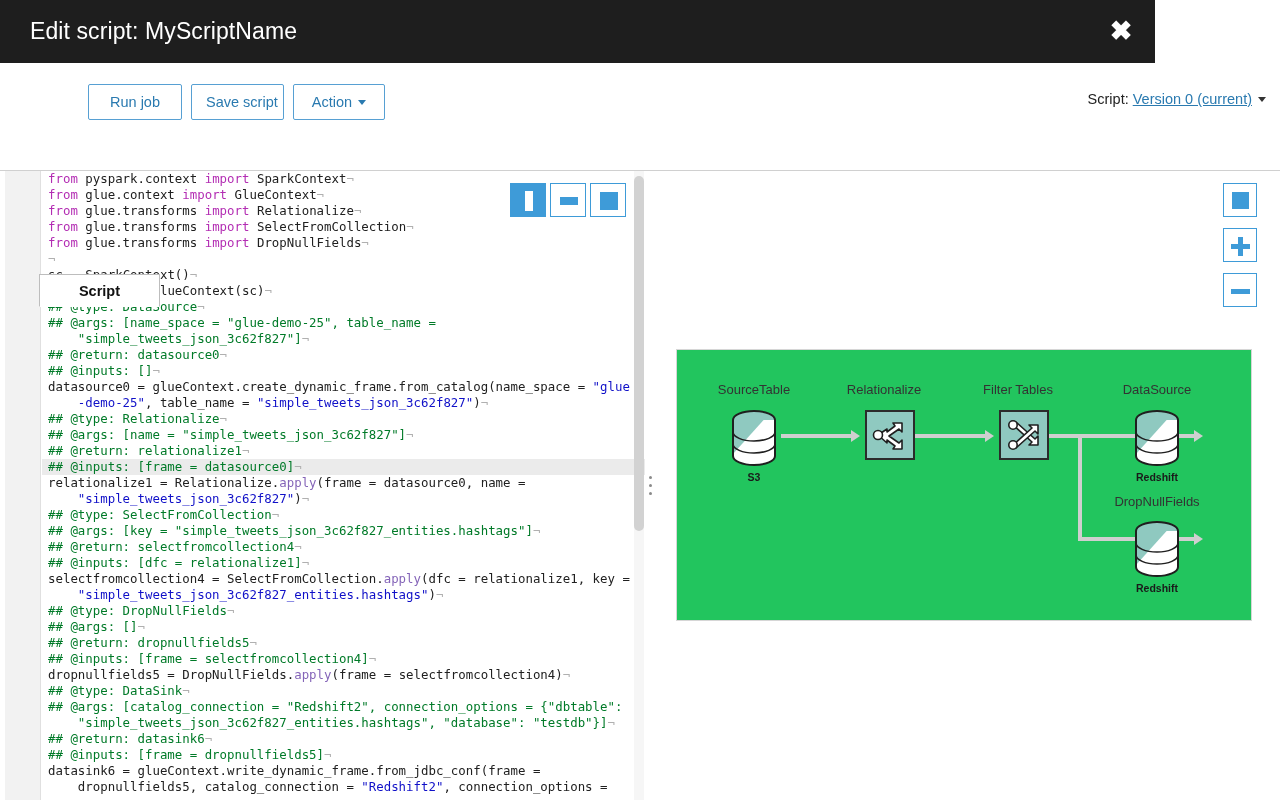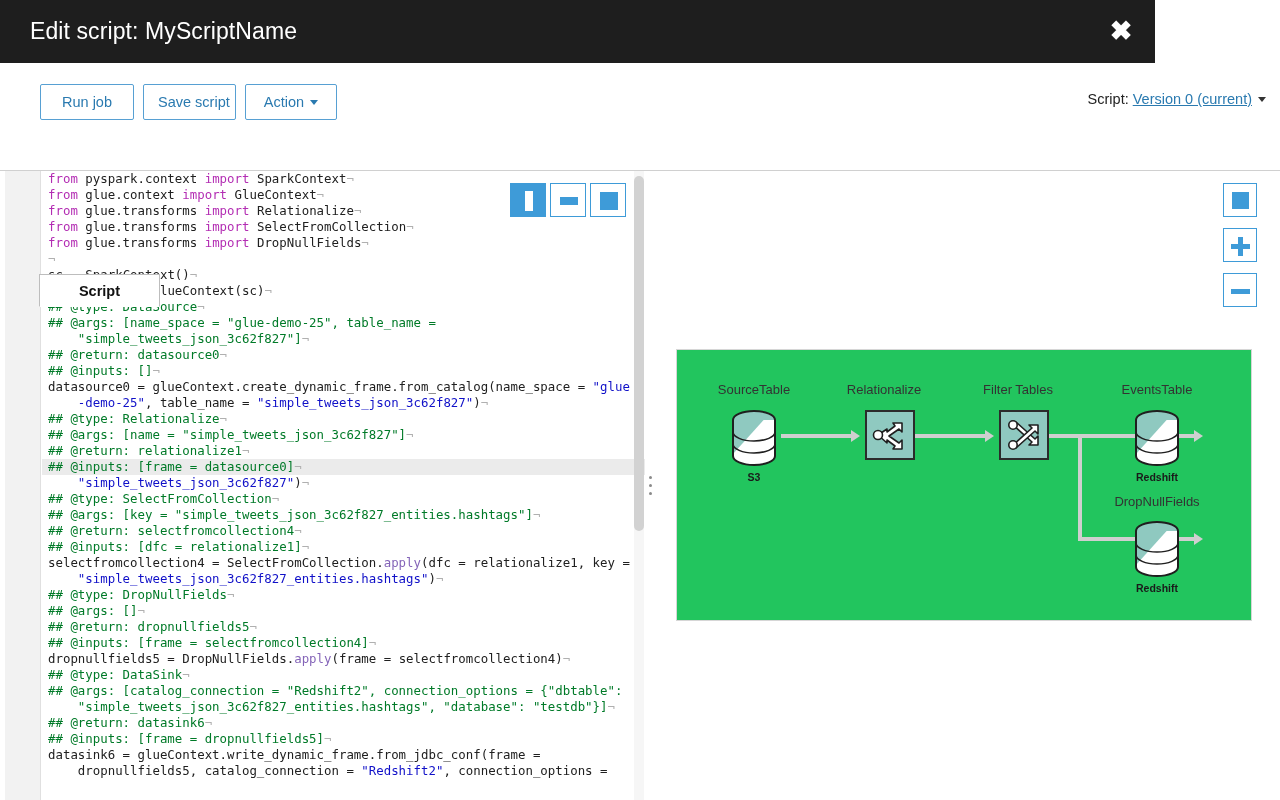--- a/index.html
+++ b/index.html
@@ -31,20 +31,21 @@
   
   .actionbar { position: absolute; left: 0; top: 63px; width: 1280px; height: 74px; background:#fff; }
   .btn {
     position: absolute; top: 21px; height: 36px;
     border: 1px solid #57a0d3; background: #ffffff;
     color: #2a7ab0; font-size: 14.5px;
     border-radius: 2px; cursor: pointer;
     padding: 0 14px; line-height: 34px;
     font-family: "Liberation Sans", sans-serif;
     white-space: nowrap;
+    margin-left: 48px;
   }
   #btn-run   { left: 40px;  width: 94px; text-align:center; }
   #btn-save  { left: 143px; width: 93px; text-align:center; }
   #btn-action{ left: 245px; width: 92px; text-align:center; }
   .caret-dn {
     display:inline-block; margin-left: 6px;
     border-left: 4.5px solid transparent;
     border-right: 4.5px solid transparent;
     border-top: 5.5px solid #2a7ab0;
     vertical-align: middle; position: relative; top: -1px;
@@ -271,20 +272,21 @@
       <div class="row">
         <div class="cl"><span class="c">## @args: [name = "simple_tweets_json_3c62f827"]</span><span class="p">¬</span></div>
       </div>
       <div class="row">
         <div class="cl"><span class="c">## @return: relationalize1</span><span class="p">¬</span></div>
       </div>
       <div class="row hl">
         <div class="cl"><span class="c">## @inputs: [frame = datasource0]</span><span class="p">¬</span></div>
       </div>
       <div class="row">
+        <div class="cl">relationalize1 = Relationalize.<span class="m">apply</span>(frame = datasource0, name =</div>
         <div class="cl"><span class="s">    "simple_tweets_json_3c62f827"</span>)<span class="p">¬</span></div>
       </div>
       <div class="row">
         <div class="cl"><span class="c">## @type: SelectFromCollection</span><span class="p">¬</span></div>
       </div>
       <div class="row">
         <div class="cl"><span class="c">## @args: [key = "simple_tweets_json_3c62f827_entities.hashtags"]</span><span class="p">¬</span></div>
       </div>
       <div class="row">
         <div class="cl"><span class="c">## @return: selectfromcollection4</span><span class="p">¬</span></div>
@@ -410,21 +412,21 @@
       <svg width="46" height="46" viewBox="0 0 46 46">
         <g fill="#ffffff" stroke="#1f1f1f" stroke-width="1.6" stroke-linejoin="round">
           <path d="M12,13 L31,30 L28,33 L37,33 L37,24 L34,27 L15,10 Z"></path>
           <path d="M12,33 L31,16 L28,13 L37,13 L37,22 L34,19 L15,36 Z"></path>
           <circle cx="12" cy="13" r="4.2"></circle>
           <circle cx="12" cy="33" r="4.2"></circle>
         </g>
       </svg>
     </div>
 
-    <div class="node-label" style="left:420px; top:32px; width:120px;">EventsTable</div>
+    <div class="node-label" style="left:420px; top:32px; width:120px;">DataSource</div>
     <svg style="position:absolute; left:455px; top:60px;" width="50" height="56" viewBox="0 0 50 56">
       <defs>
         <clipPath id="cylclip1">
             <path d="M4,10 L4,46 A21,9 0 0 0 46,46 L46,10 Z"></path>
           </clipPath>
       </defs>
       <ellipse cx="25" cy="10" rx="21" ry="9" fill="#8fc9c0" stroke="#1f1f1f" stroke-width="2"></ellipse>
       <path d="M4,10 L4,46 A21,9 0 0 0 46,46 L46,10" fill="#ffffff" stroke="none"></path>
       <g clip-path="url(#cylclip1)">
         <polygon points="4,4 40,4 4,44" fill="#8fc9c0"></polygon>

